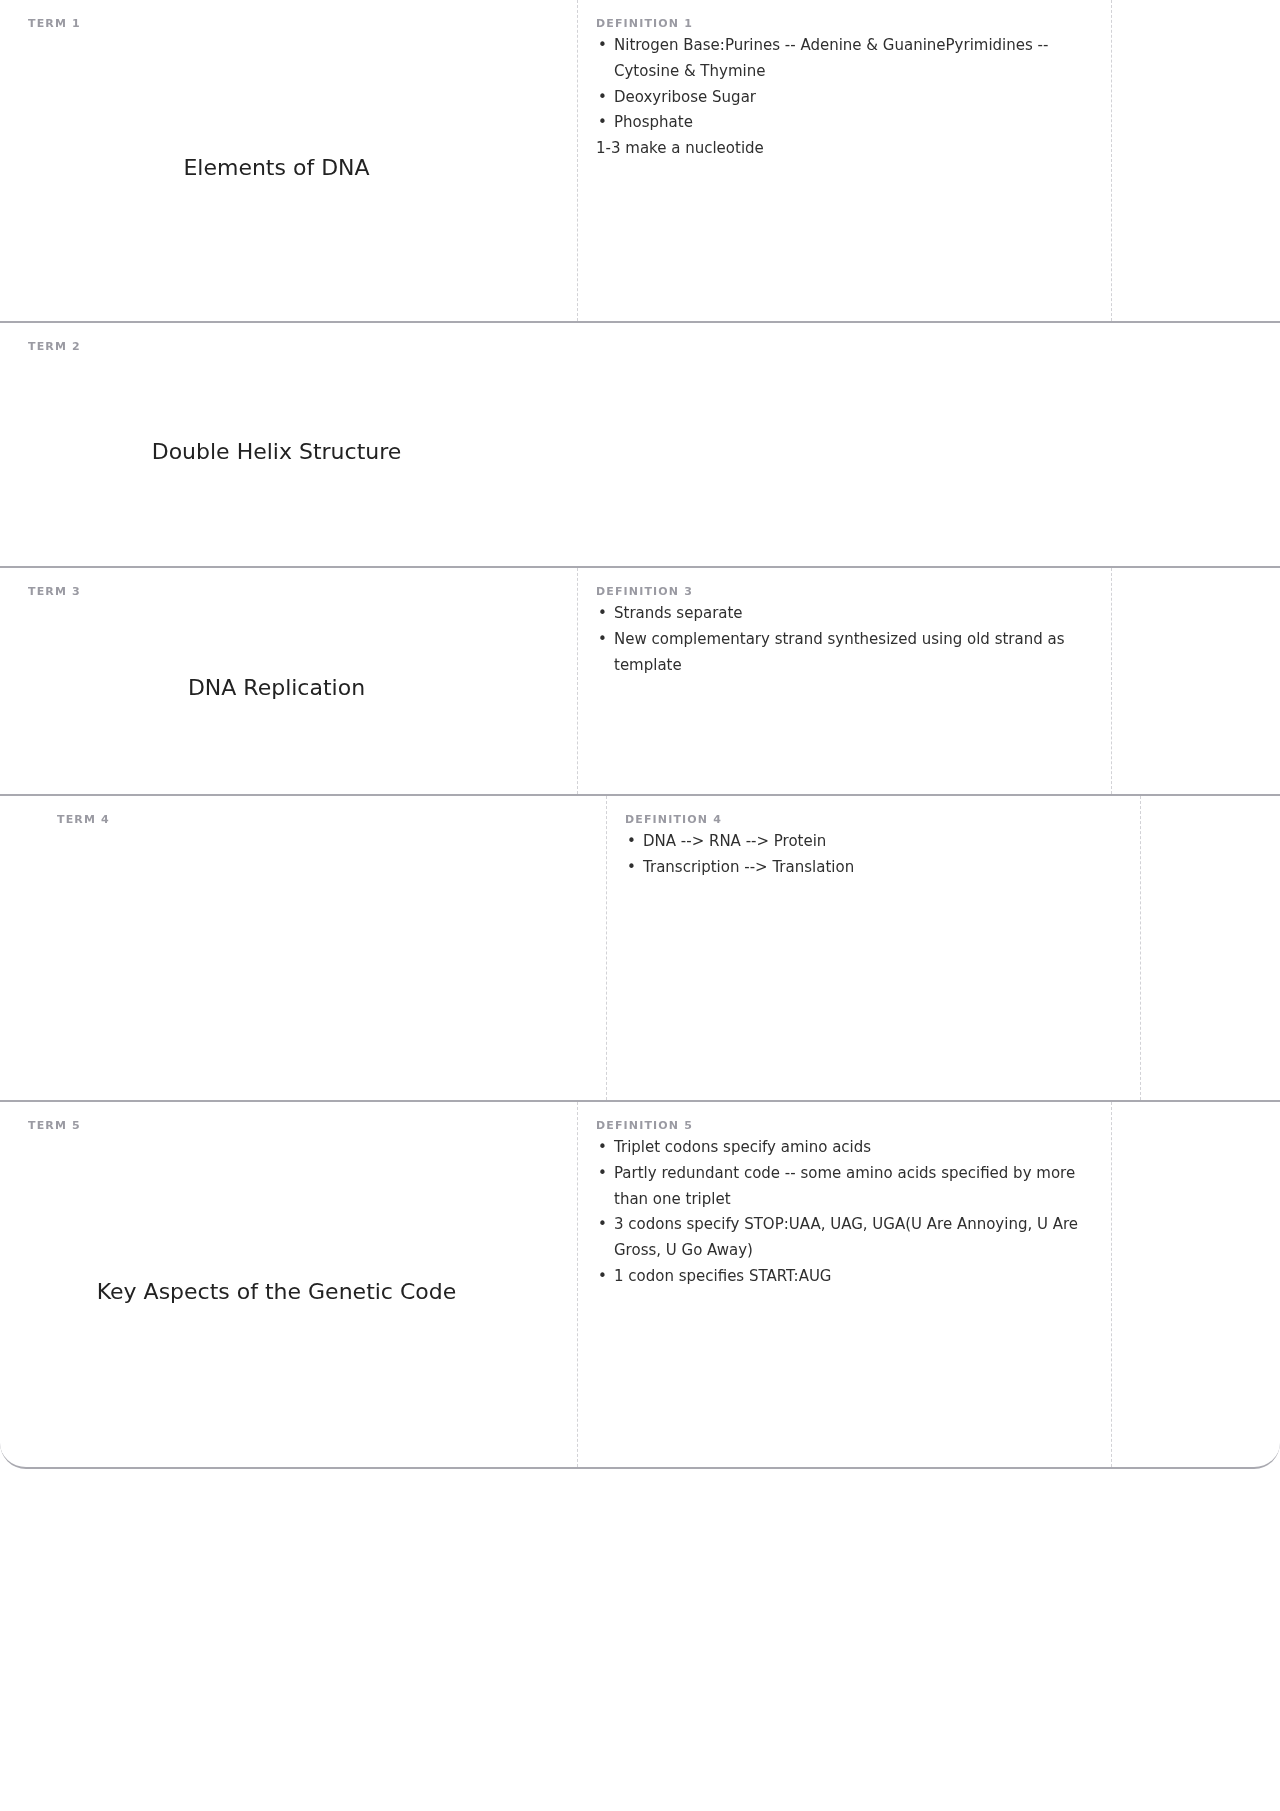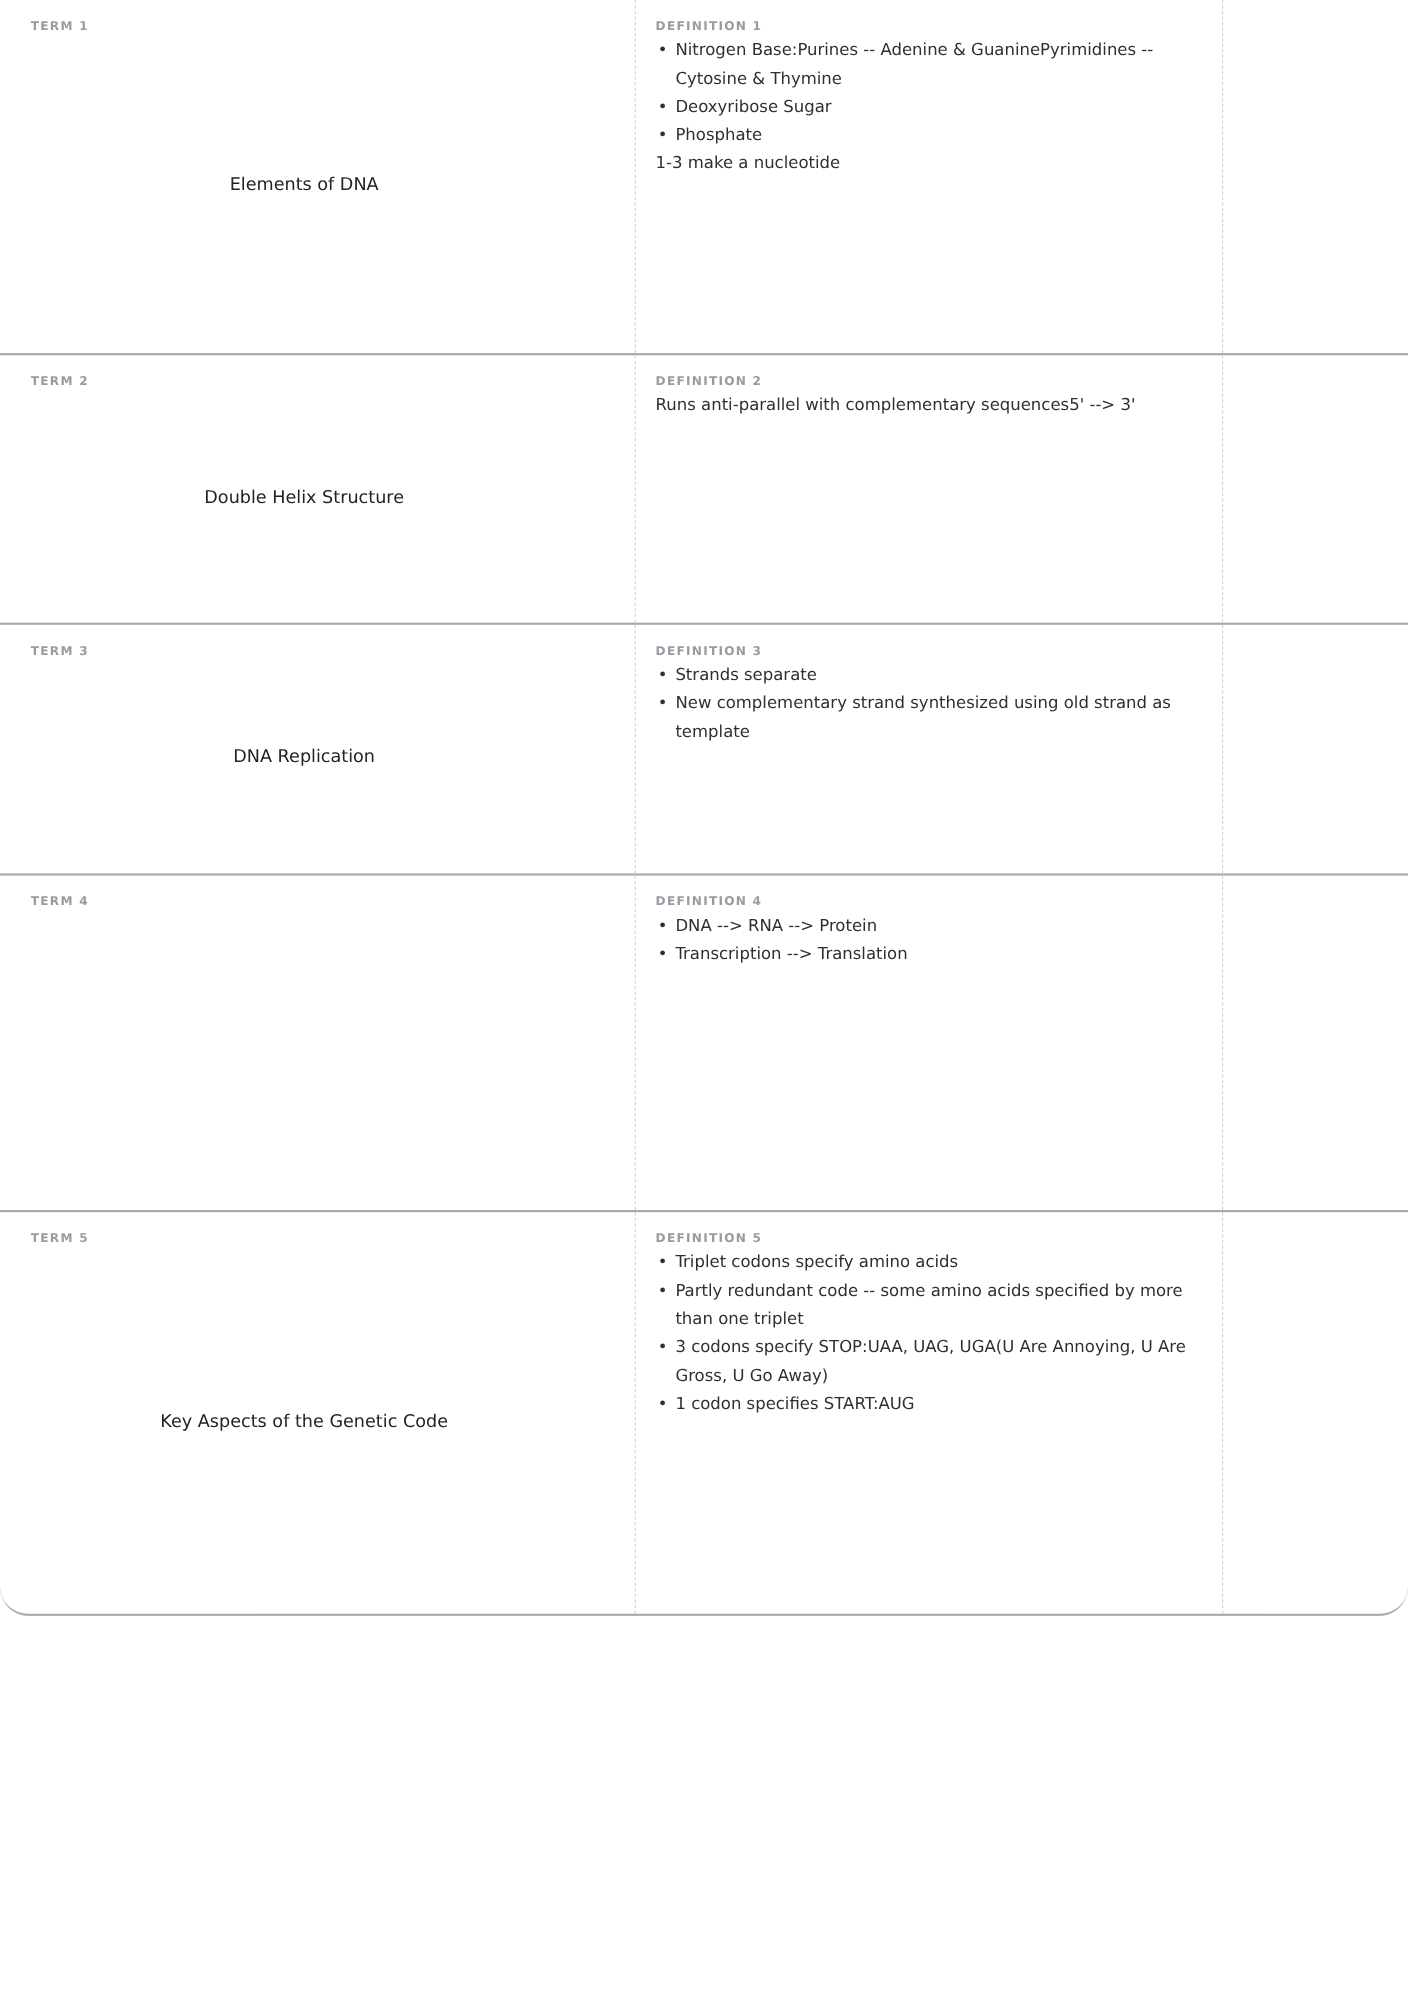--- a/index.html
+++ b/index.html
@@ -63,21 +63,21 @@
   }
 
   .term-body {
     flex: 1 1 auto;
     display: flex;
     align-items: center;
     justify-content: center;
     text-align: center;
   }
   .term-text {
-    font-size: 16px;
+    font-size: 22px;
     line-height: 1.3;
     color: #222222;
     font-weight: normal;
   }
 
   .def-body {
     flex: 1 1 auto;
     display: flex;
     align-items: flex-start;
   }
@@ -113,21 +113,21 @@
   }
   .def-tail {
     margin: 0;
     padding-left: 0;
   }
 
   
   .h1 { height: 323px; }
   .h2 { height: 245px; }
   .h3 { height: 228px; }
-  .h4 { height: 306px; }
+  .h4 { height: 306px; padding-left: 29px; }
   .h5 { height: 367px; border-radius: 26px; }
 </style>
 </head>
 <body>
 
 <div class="cards">
 
   <div class="card first h1">
     <div class="term-col">
       <div class="col-label">TERM 1</div>
@@ -150,28 +150,20 @@
     </div>
   </div>
 
   <div class="card h2">
     <div class="term-col">
       <div class="col-label">TERM 2</div>
       <div class="term-body">
         <div class="term-text">Double Helix Structure</div>
       </div>
     </div>
-    <div class="def-col">
-      <div class="col-label">DEFINITION 2</div>
-      <div class="def-body">
-        <div class="def-inner">
-          <p class="def-plain">Runs anti-parallel with complementary sequences5' --&gt; 3'</p>
-        </div>
-      </div>
-    </div>
   </div>
 
   <div class="card h3">
     <div class="term-col">
       <div class="col-label">TERM 3</div>
       <div class="term-body">
         <div class="term-text">DNA Replication</div>
       </div>
     </div>
     <div class="def-col">

